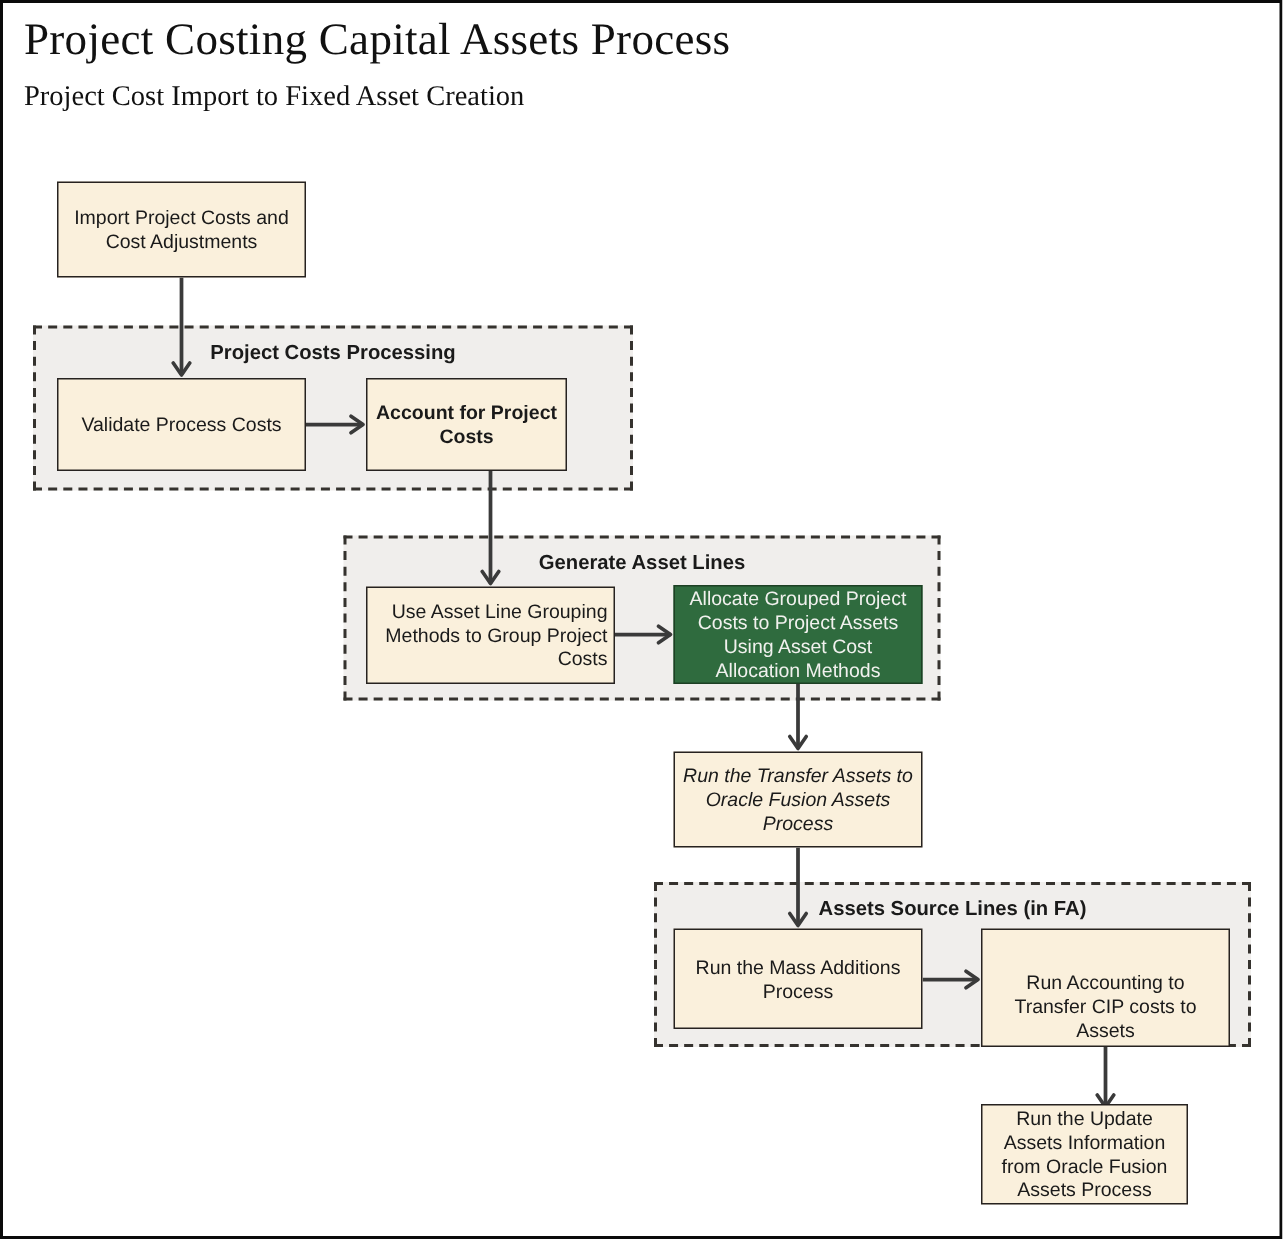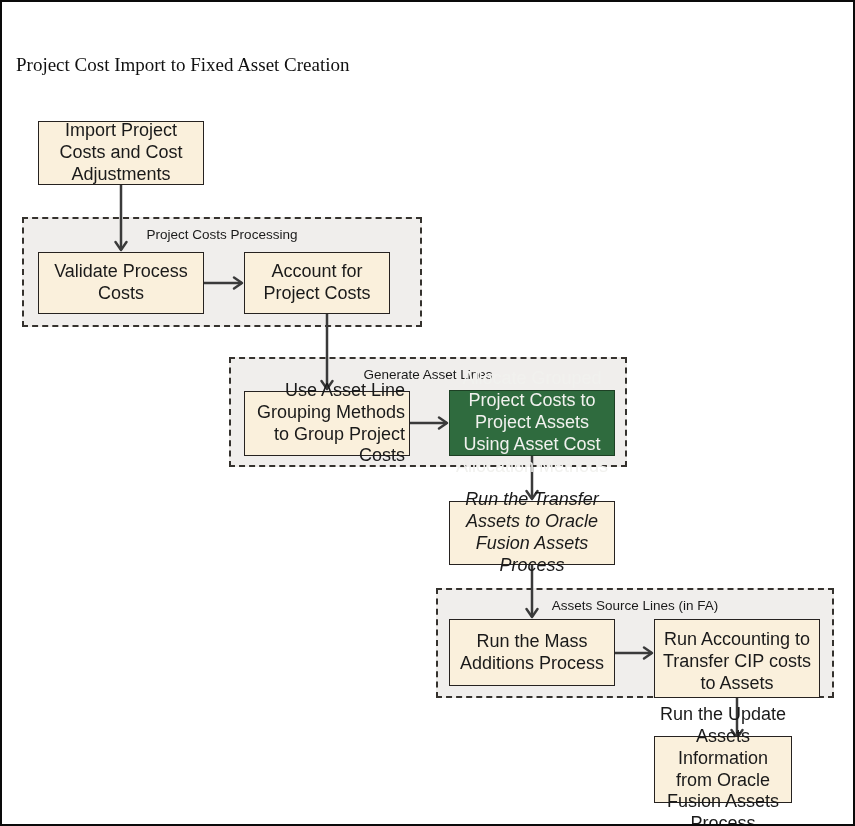--- a/index.html
+++ b/index.html
@@ -45,21 +45,21 @@
     border: 2px dashed var(--group-border, #35322e);
     z-index: 1;
   }
   .group-label {
     position: absolute;
     top: 8px;
     left: 0;
     width: 100%;
     text-align: center;
     font-size: 13.5px;
-    font-weight: normal;
+    font-weight: bold;
     color: #1a1a1a;
   }
   .g-pcp { left: 20px;  top: 215px; width: 400px; height: 110px; }
   .g-gal { left: 227px; top: 355px; width: 398px; height: 110px; }
   .g-usl { left: 434px; top: 586px; width: 398px; height: 110px; }
 
   .arrow-layer {
     position: absolute;
     left: 0;
     top: 0;
@@ -69,46 +69,47 @@
 
   .node {
     position: absolute;
     box-sizing: border-box;
     background: var(--node-fill, #faf0dc);
     border: 1.5px solid var(--node-border, #262220);
     display: flex;
     align-items: center;
     justify-content: center;
     text-align: center;
-    font-size: 18px;
+    font-size: 13px;
     line-height: 1.22;
     color: var(--node-text, #1a1a1a);
     padding: 2px 4px;
     z-index: 3;
   }
   .node.highlight {
     background: var(--highlight-fill, #2f6b3e);
     border-color: var(--highlight-border, #1d4024);
     color: var(--highlight-text, #f1f1ee);
   }
   .n-import   { left: 36px;  top: 119px; width: 166px; height: 64px; }
   .n-validate { left: 36px;  top: 250px; width: 166px; height: 62px; }
-  .n-account  { left: 242px; top: 250px; width: 146px; height: 62px; }
+  .n-account  { left: 242px; top: 250px; width: 134px; height: 62px; font-weight: bold; }
   .n-useasset { left: 242px; top: 389px; width: 166px; height: 65px; text-align: right; }
   .n-allocate { left: 447px; top: 388px; width: 166px; height: 66px; }
   .n-transfer { left: 447px; top: 499px; width: 166px; height: 64px; font-style: italic; }
   .n-massadd  { left: 447px; top: 617px; width: 166px; height: 67px; }
   .n-runacct  { left: 652px; top: 617px; width: 166px; height: 79px; align-items: flex-end; }
   .n-update   { left: 652px; top: 734px; width: 138px; height: 67px; }
 </style>
 </head>
 <body>
 
 <div class="canvas">
 
+  <h1 class="title">Project Costing Capital Assets Process</h1>
   <h2 class="subtitle">Project Cost Import to Fixed Asset Creation</h2>
 
   <div class="group g-pcp">
     <div class="group-label">Project Costs Processing</div>
   </div>
   <div class="group g-gal">
     <div class="group-label">Generate Asset Lines</div>
   </div>
   <div class="group g-usl">
     <div class="group-label">Assets Source Lines (in FA)</div>

